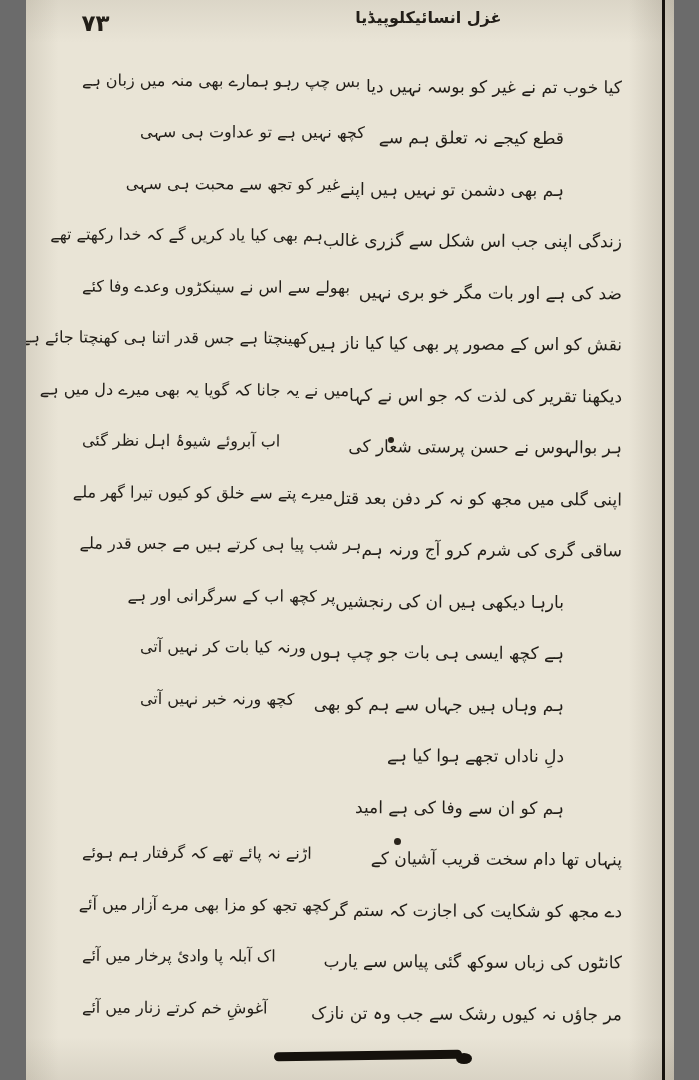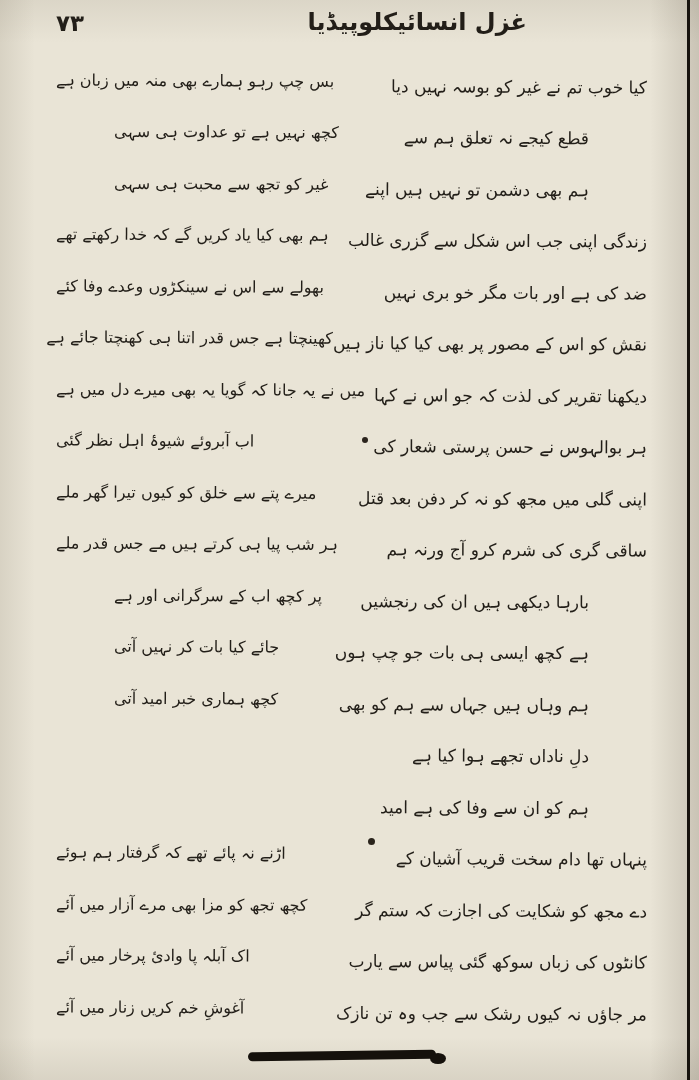--- a/index.html
+++ b/index.html
@@ -1,20 +1,20 @@
 <!DOCTYPE html>
 <html lang="ur" dir="rtl" style="--paper: #e9e4d6; --ink: #221e18;"><head>
 <meta charset="utf-8">
 <style>
   html, body { margin: 0; padding: 0; background: #6b6b6b; }
   :root { --paper: #e9e4d6; --ink: #221e18; }
 
   .page {
     position: relative;
-    width: 699px;
+    width: 648px;
     height: 1080px;
     margin: 0 auto;
     background: var(--paper);
     color: var(--ink);
     font-family: "DejaVu Sans", sans-serif;
     overflow: hidden;
   }
   
   .page::before {
     content: "";
@@ -32,21 +32,21 @@
     left: 56px;
     font-size: 23px;
     font-weight: bold;
     direction: rtl;
   }
 
   .book-title {
     position: absolute;
     top: 8px;
     right: 172px;
-    font-size: 24px;
+    font-size: 16px;
     font-weight: bold;
     direction: rtl;
     white-space: nowrap;
   }
 
   .poem {
     position: absolute;
     top: 76px;
     bottom: 56px;
     left: 56px;
@@ -178,26 +178,26 @@
     <span class="misra second">ہر شب پیا ہی کرتے ہیں مے جس قدر ملے</span>
   </div>
 
   <div class="couplet narrow">
     <span class="misra first">بارہا دیکھی ہیں ان کی رنجشیں</span>
     <span class="misra second">پر کچھ اب کے سرگرانی اور ہے</span>
   </div>
 
   <div class="couplet narrow">
     <span class="misra first">ہے کچھ ایسی ہی بات جو چپ ہوں</span>
-    <span class="misra second">جائے کیا بات کر نہیں آتی</span>
+    <span class="misra second">ورنہ کیا بات کر نہیں آتی</span>
   </div>
 
   <div class="couplet narrow">
     <span class="misra first">ہم وہاں ہیں جہاں سے ہم کو بھی</span>
-    <span class="misra second">کچھ ہماری خبر امید آتی</span>
+    <span class="misra second">کچھ ورنہ خبر نہیں آتی</span>
   </div>
 
   <div class="couplet narrow">
     <span class="misra first">دلِ ناداں تجھے ہوا کیا ہے</span>
   </div>
 
   <div class="couplet narrow">
     <span class="misra first">ہم کو ان سے وفا کی ہے امید</span>
   </div>
 
@@ -211,21 +211,21 @@
     <span class="misra second">کچھ تجھ کو مزا بھی مرے آزار میں آئے</span>
   </div>
 
   <div class="couplet">
     <span class="misra first">کانٹوں کی زباں سوکھ گئی پیاس سے یارب</span>
     <span class="misra second">اک آبلہ پا وادیٔ پرخار میں آئے</span>
   </div>
 
   <div class="couplet">
     <span class="misra first">مر جاؤں نہ کیوں رشک سے جب وہ تن نازک</span>
-    <span class="misra second">آغوشِ خم کریں زنار میں آئے</span>
+    <span class="misra second">آغوشِ خم کرتے زنار میں آئے</span>
   </div>
 </div>
 
   <div class="edge-line"></div>
   <div class="smudge-1"></div>
   <div class="smudge-2"></div>
   <div class="speck-1"></div>
   <div class="speck-2"></div>
 </div>
 

